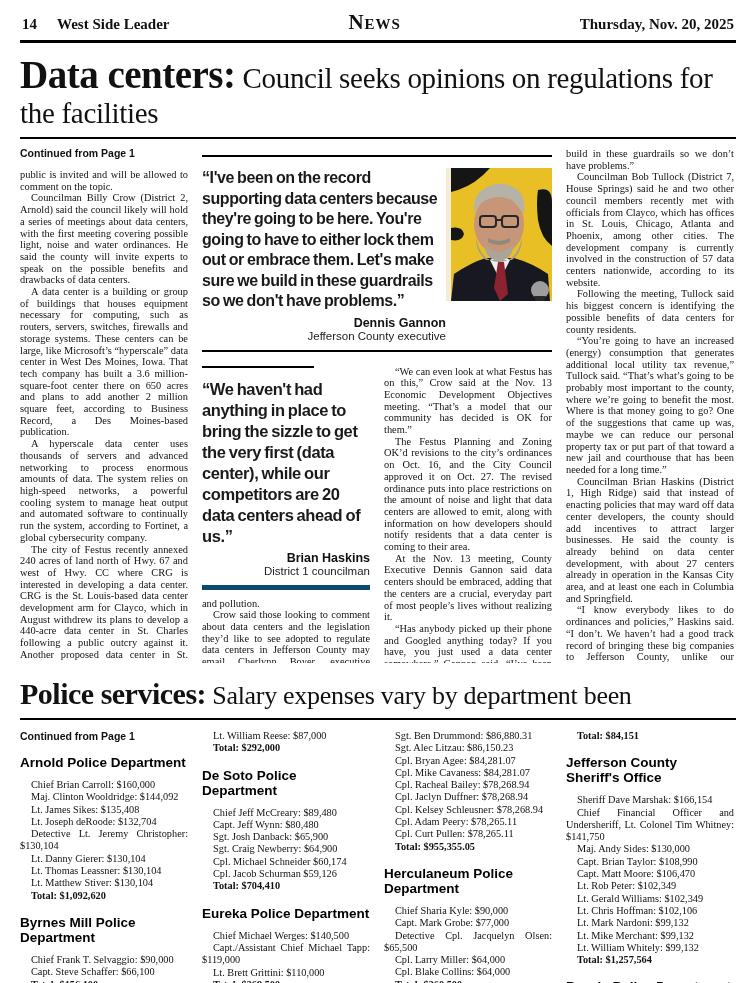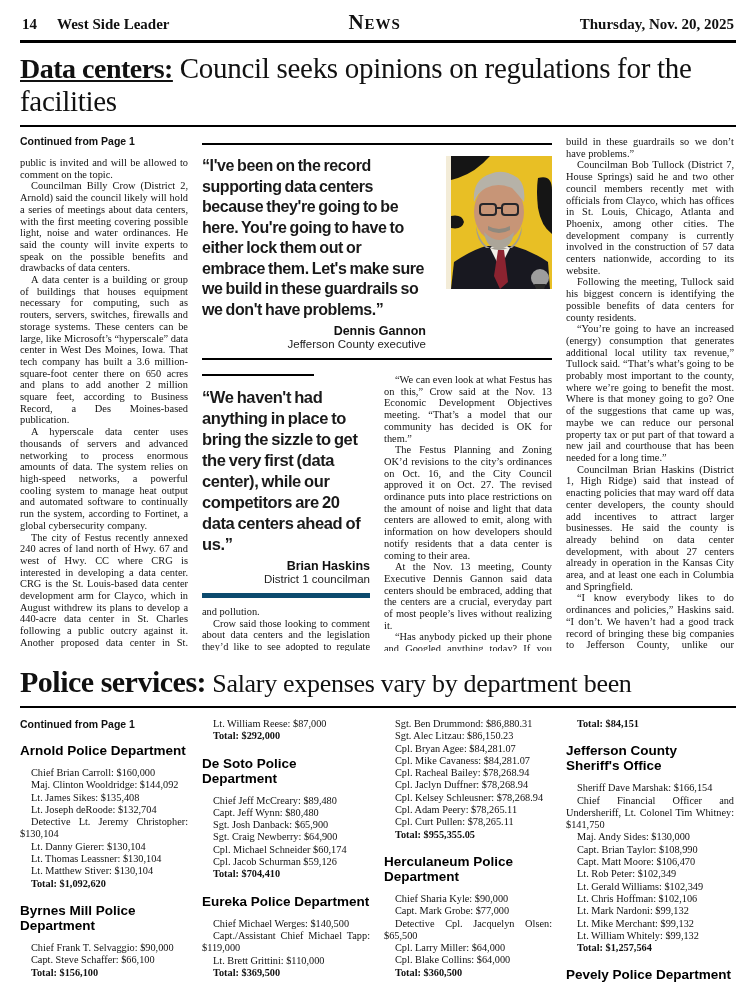--- a/index.html
+++ b/index.html
@@ -10,40 +10,40 @@
 
   
   .hdr { display:flex; align-items:baseline; justify-content:space-between;
          padding:10px 2px 5px 2px; border-bottom:3px solid #000; }
   .hdr-left { display:flex; gap:20px; align-items:baseline; }
   .hdr-num, .hdr-paper, .hdr-date { font-weight:bold; font-size:15px; }
   .hdr-section { font-weight:bold; font-size:21px; font-variant:small-caps; letter-spacing:1px; }
 
   
   .headline { margin-top:9px; padding-bottom:7px; border-bottom:2px solid #000; }
-  .headline .lead { font-weight:bold; font-size:28px; letter-spacing:-0.5px;text-decoration:underline; }
+  .headline .lead { font-weight:bold; font-size:39px; letter-spacing:-0.5px; }
   .headline .rest { font-weight:normal; font-size:29px; letter-spacing:-0.3px; }
   .headline2 { margin-top:14px; padding-bottom:7px; border-bottom:2px solid #000; }
   .headline2 .lead { font-weight:bold; font-size:30px; letter-spacing:-0.5px; }
   .headline2 .rest { font-weight:normal; font-size:26px; letter-spacing:-0.3px; }
 
   .cont-label { font-family:"Liberation Sans", sans-serif; font-weight:bold;
                 font-size:10.5px; margin:8px 0 10px 0; }
 
   
   .cols { display:flex; gap:14px; height:524px; overflow:hidden; margin-top:0; }
   .colN { width:168px; flex:0 0 168px; }
   .mid  { width:350px; flex:0 0 350px; }
   .para { font-size:10.4px; line-height:11.7px; text-align:justify; text-indent:11px; }
   .para.noind { text-indent:0; }
   .col4pad { padding-top:9px; }
 
   
   .q1 { margin-top:16px; border-top:2px solid #000; border-bottom:2px solid #000;
-        padding:11px 0 8px 0; display:flex; gap:20px; }
+        padding:11px 0 8px 0; display:flex; gap:0; }
   .q1-textwrap { flex:1 1 auto; }
   .pq { font-family:"Liberation Sans", sans-serif; font-weight:bold;
         font-size:16px; line-height:20.5px; letter-spacing:-0.4px; word-spacing:-1px; color:#1a1a1a; }
   .attrib { text-align:right; margin-top:4px; font-family:Liberation Sans, sans-serif; }
   .attrib .nm { font-weight:bold; font-size:12.5px; display:block; }
   .attrib .ti { font-size:11.5px; display:block; color:#222; }
   .photo { flex:0 0 106px; width:106px; height:133px; }
   .photo svg { display:block; width:106px; height:133px; }
 
   

